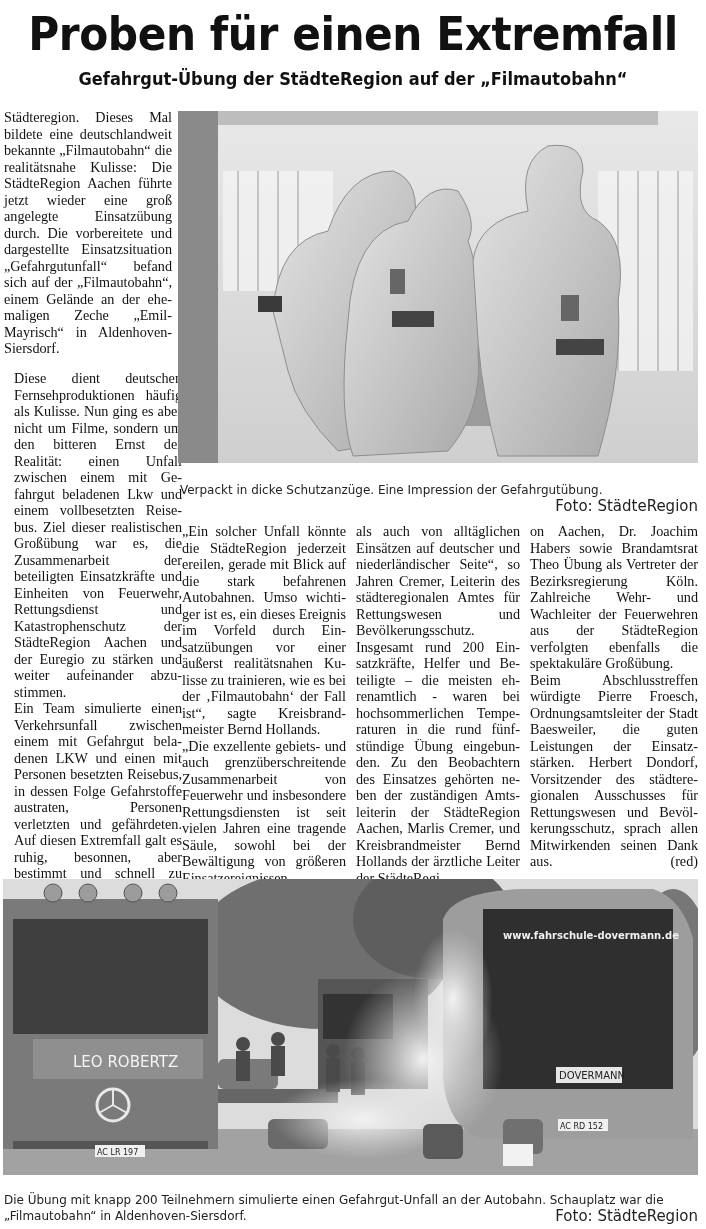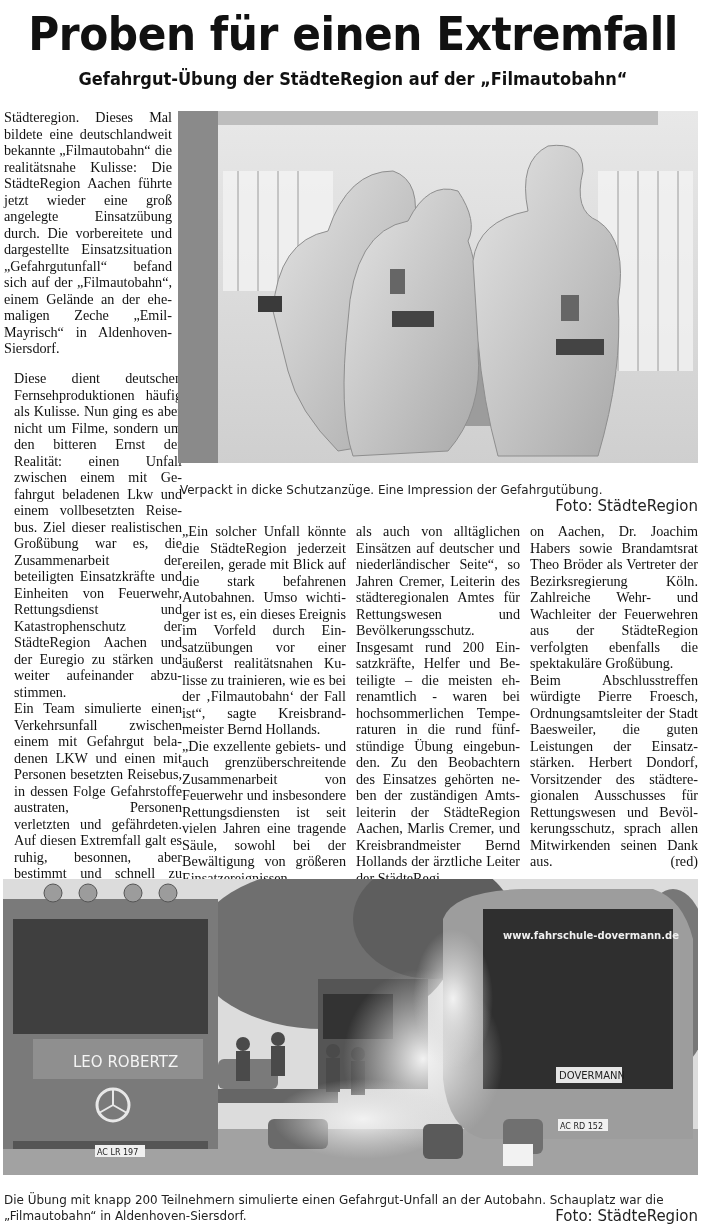--- a/index.html
+++ b/index.html
@@ -104,21 +104,21 @@
 
 <div class="col col2">
   <p>„Ein solcher Unfall könnte die StädteRegion jederzeit ereilen, gerade mit Blick auf die stark befahrenen Autobahnen. Umso wichti­ger ist es, ein dieses Ereig­nis im Vorfeld durch Ein­satzübungen vor einer äußerst realitätsnahen Ku­lisse zu trainieren, wie es bei der ‚Filmautobahn‘ der Fall ist“, sagte Kreisbrand­meister Bernd Hollands.</p>
   <p>„Die exzellente gebiets- und auch grenzüberschrei­tende Zusammenarbeit von Feuerwehr und insbeson­dere Rettungsdiensten ist seit vielen Jahren eine tra­gende Säule, sowohl bei der Bewältigung von grö­ßeren Einsatzereignissen,</p>
 </div>
 <div class="col col3">
   <p>als auch von alltäglichen Einsätzen auf deutscher und niederländischer Sei­te“, so Jahren Cremer, Lei­terin des städteregionalen Amtes für Rettungswesen und Bevölkerungsschutz.</p>
   <p>Insgesamt rund 200 Ein­satzkräfte, Helfer und Be­teiligte – die meisten eh­renamtlich - waren bei hochsommerlichen Tempe­raturen in die rund fünf­stündige Übung eingebun­den. Zu den Beobachtern des Einsatzes gehörten ne­ben der zuständigen Amts­leiterin der StädteRegion Aachen, Marlis Cremer, und Kreisbrandmeister Bernd Hollands der ärztli­che Leiter der StädteRegi-</p>
 </div>
 <div class="col col4">
-  <p>on Aachen, Dr. Joachim Habers sowie Brandamts­rat Theo Bröder als Vertre­ter der Bezirksregierung Köln. Zahlreiche Wehr- und Wachleiter der Feuer­wehren aus der StädteRe­gion verfolgten ebenfalls die spektakuläre Groß­übung.</p>
+  <p>on Aachen, Dr. Joachim Habers sowie Brandamts­rat Theo Übung als Vertre­ter der Bezirksregierung Köln. Zahlreiche Wehr- und Wachleiter der Feuer­wehren aus der StädteRe­gion verfolgten ebenfalls die spektakuläre Groß­übung.</p>
   <p style="text-align-last:justify;"><span>Beim Abschlusstreffen würdigte Pierre Froesch, Ordnungsamtsleiter der Stadt Baesweiler, die guten Leistungen der Einsatz­stärken. Herbert Dondorf, Vorsitzender des städtere­gionalen Ausschusses für Rettungswesen und Bevöl­kerungsschutz, sprach al­len Mitwirkenden seinen Dank aus.</span> <span style="float:right;">(red)</span></p>
 </div>
 
 <div class="photo photo2">
   <svg width="695" height="296" viewBox="0 0 695 296">
     <defs>
       <radialGradient id="smoke" cx="0.5" cy="0.5" r="0.5">
         <stop offset="0" stop-color="#f2f2f2"></stop>
           <stop offset="1" stop-color="#d9d9d9" stop-opacity="0"></stop>
       </radialGradient>

